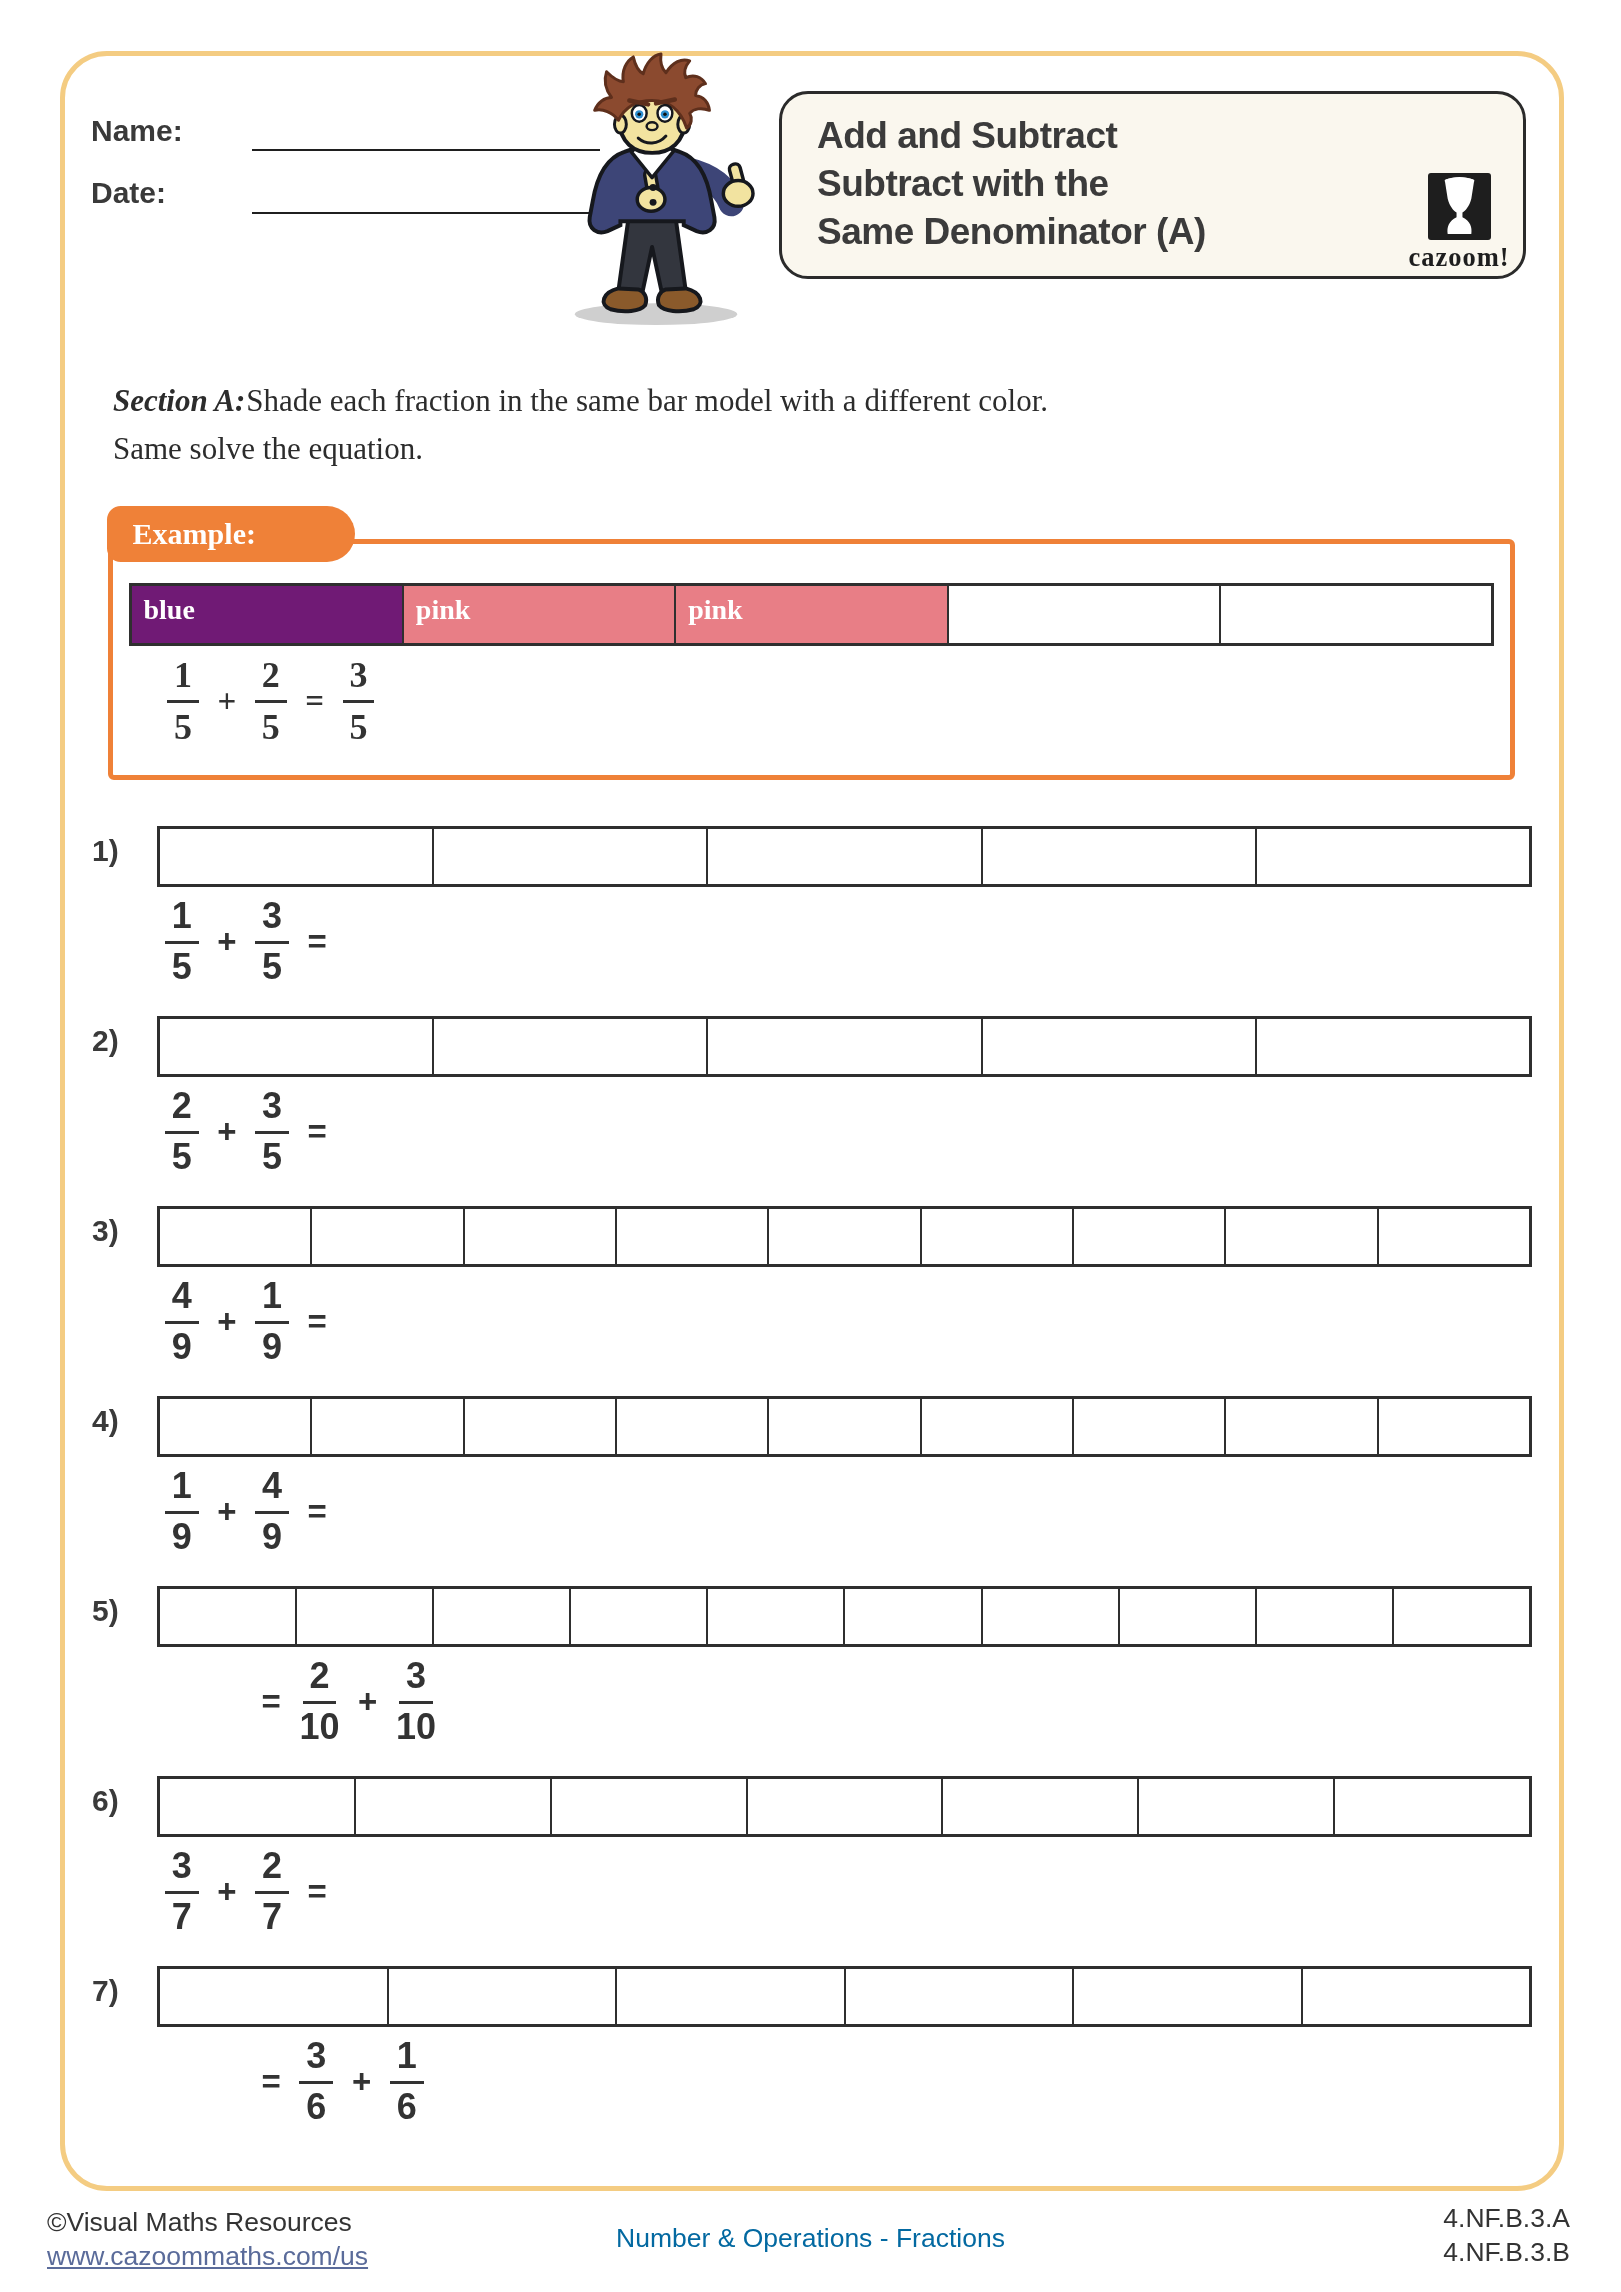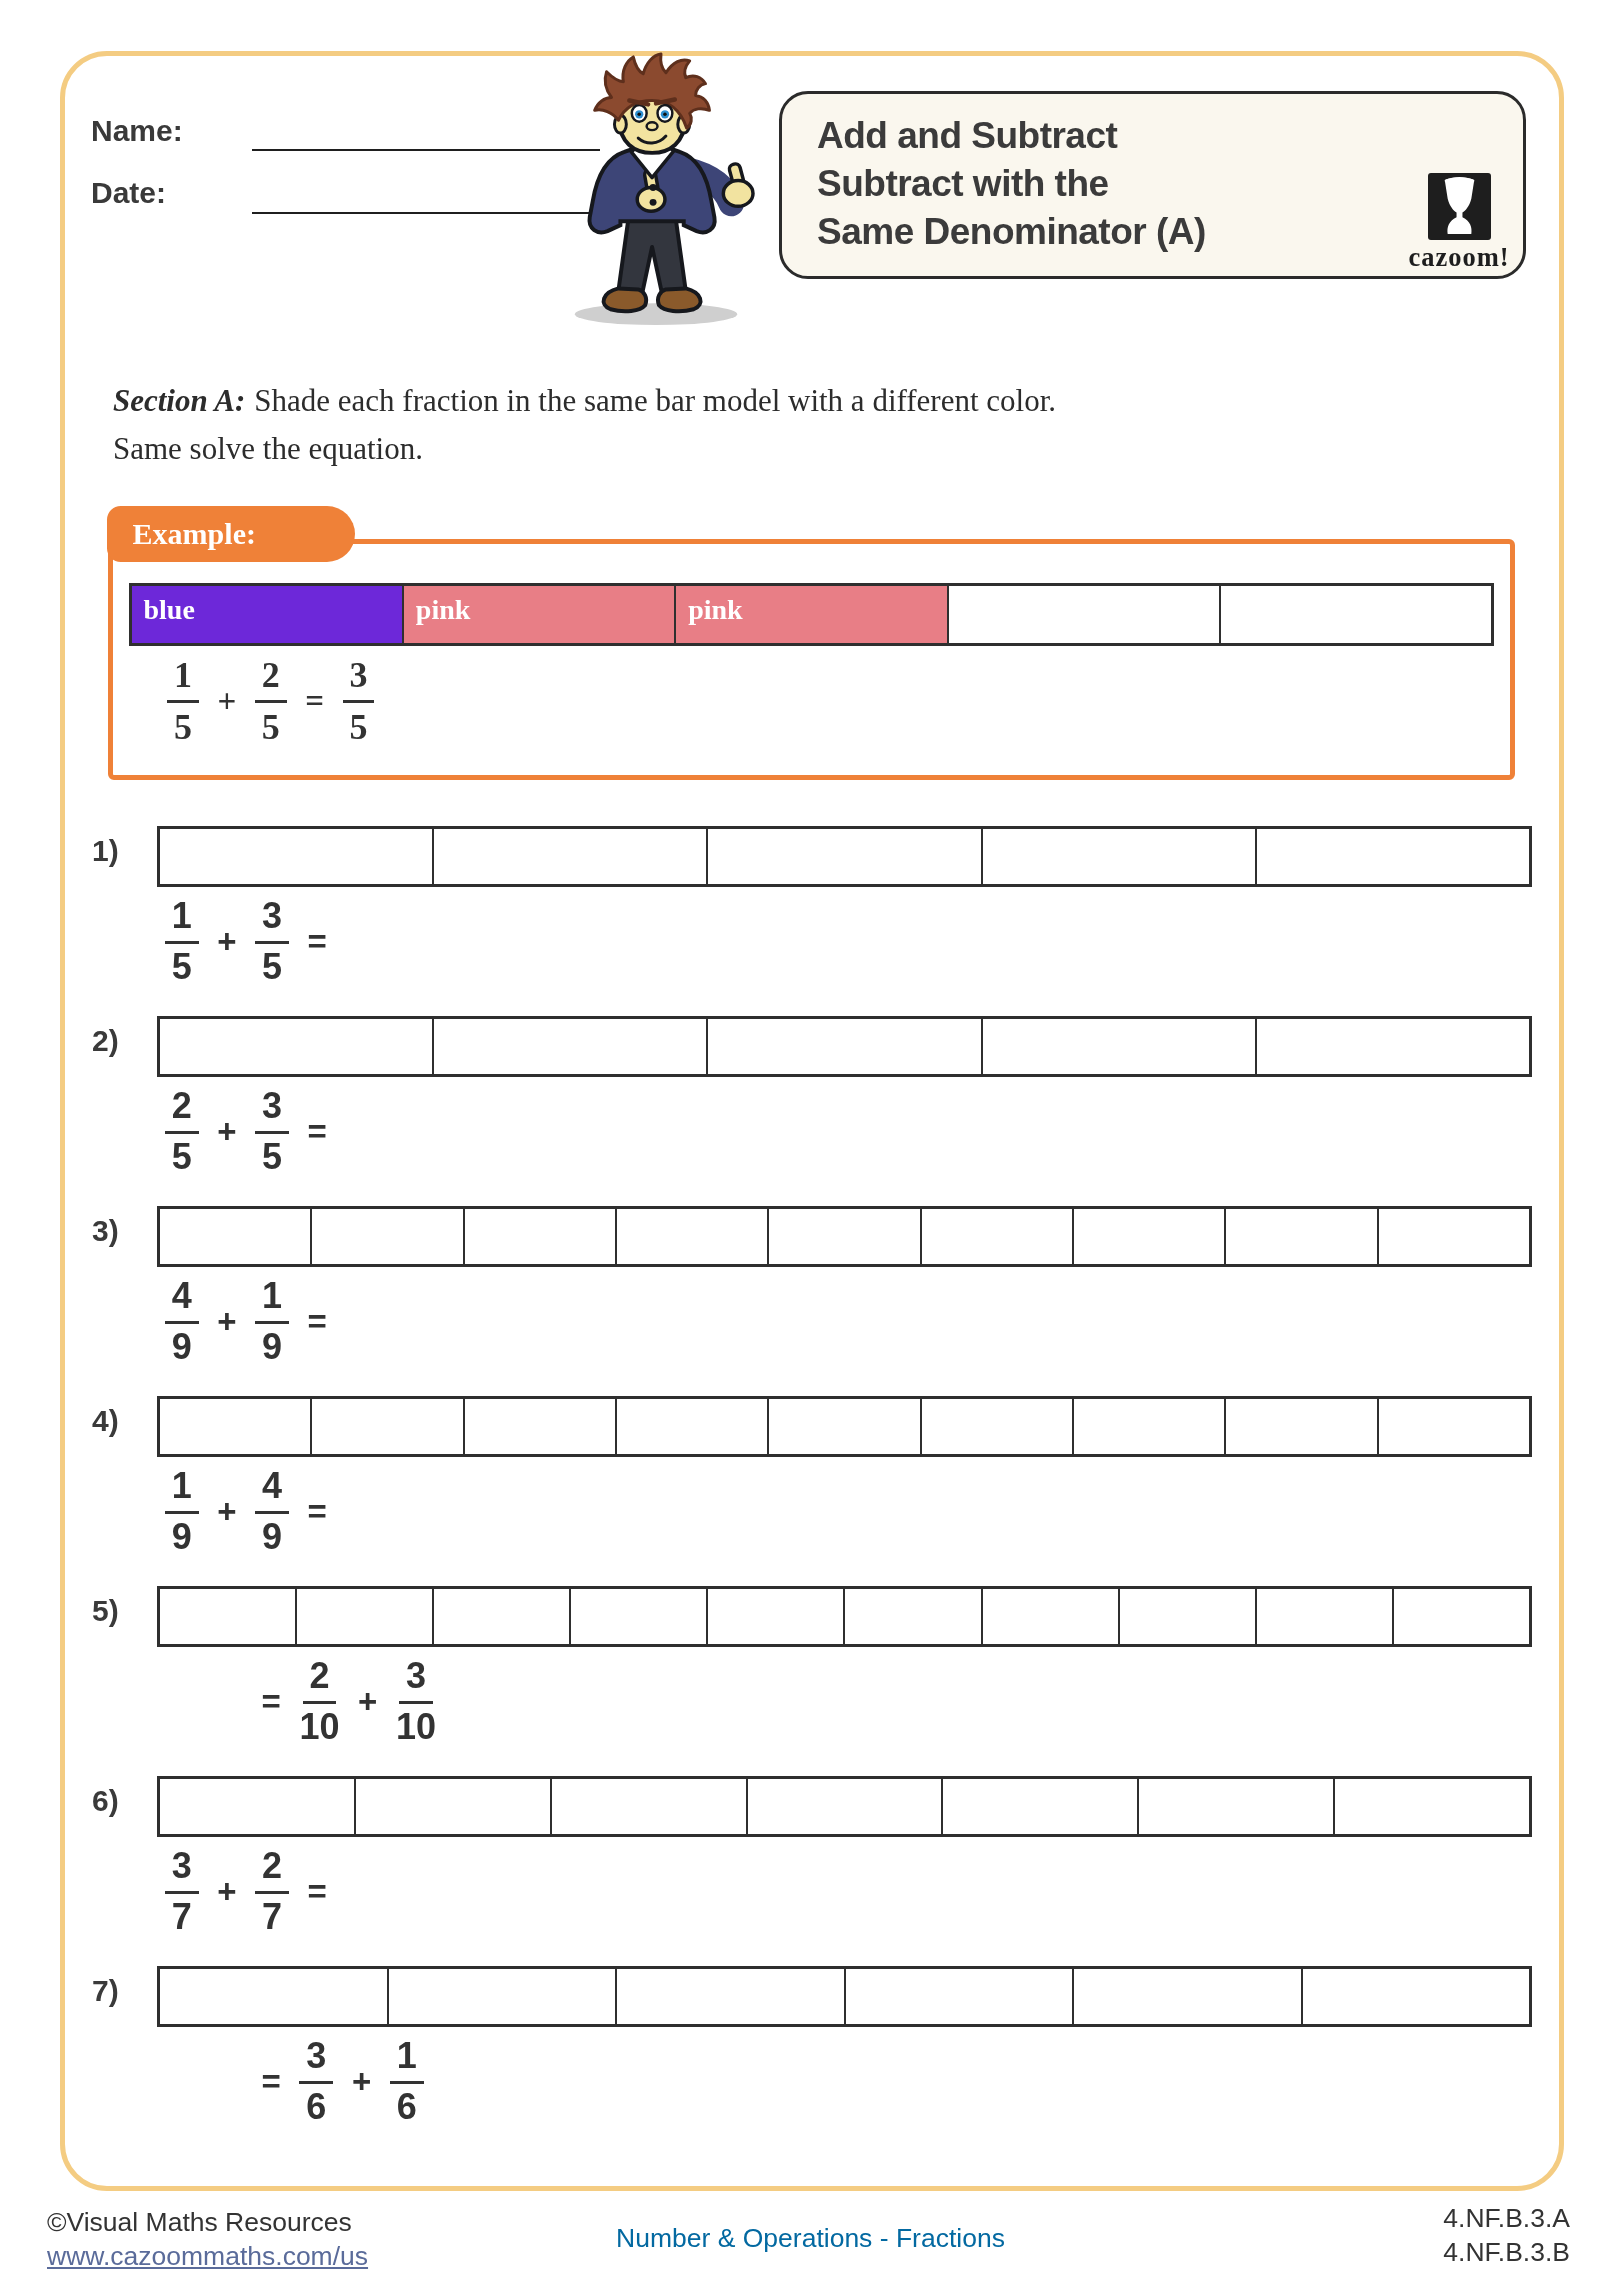--- a/index.html
+++ b/index.html
@@ -23,21 +23,21 @@
   .title-text{position:absolute;left:35px;top:17.6px;font-size:37px;font-weight:bold;
               color:#3b3b3b;line-height:48px;letter-spacing:-0.5px;}
   .logo{position:absolute;left:1400px;top:129px;width:118px;text-align:center;margin-top:44px;}
   .logo svg{display:block;margin:0 auto;}
   .logo-text{font-family:"Liberation Serif",serif;font-weight:bold;font-size:26.5px;
              color:#1e1e1e;margin-top:2px;letter-spacing:1px;}
 
   
   .instructions{position:absolute;left:113px;top:377px;font-family:"Liberation Serif",serif;
                 font-size:31px;color:#2c2c2c;line-height:48px;}
-  .section-label{font-weight:bold;font-style:italic;margin-right:9px;}
+  .section-label{font-weight:bold;font-style:italic;margin-right:1px;}
 
   
   .example-box{position:absolute;left:108px;top:539px;width:1407px;height:241px;
                border:5.9px solid var(--orange);border-radius:5.9px;font-family:Liberation Serif, serif;}
   .example-tab{position:absolute;left:-5.9px;top:-38px;height:56px;min-width:248px;
                background:var(--orange);border-radius:13.7px 28px 28px 13.7px;color:#fff;
                font-size:30px;font-weight:bold;line-height:56px;padding:0 39px 0 25.5px;}
   .example-bar-wrap{position:absolute;left:15.7px;top:39px;right:15.7px;height:63px;}
 
   
@@ -138,21 +138,21 @@
   <div>
     <span class="section-label">Section A:</span><span>Shade each fraction in the same bar model with a different color.</span>
   </div>
   <div>Same solve the equation.</div>
 </div>
 
 <div class="example-box">
   <div class="example-tab">Example:</div>
   <div class="example-bar-wrap">
     <div class="bar" id="example-bar">
-        <div class="cell" style="background: #6d28d9;">
+        <div class="cell" style="background: #701a75;">
           <span class="cell-label" style="color: rgb(255, 255, 255);">blue</span>
         </div>
         <div class="cell" style="background: rgb(232, 126, 134);">
           <span class="cell-label" style="color: rgb(255, 255, 255);">pink</span>
         </div>
         <div class="cell" style="background: rgb(232, 126, 134);">
           <span class="cell-label" style="color: rgb(255, 255, 255);">pink</span>
         </div>
         <div class="cell" style="background: rgb(255, 255, 255);"></div>
         <div class="cell" style="background: rgb(255, 255, 255);"></div>

